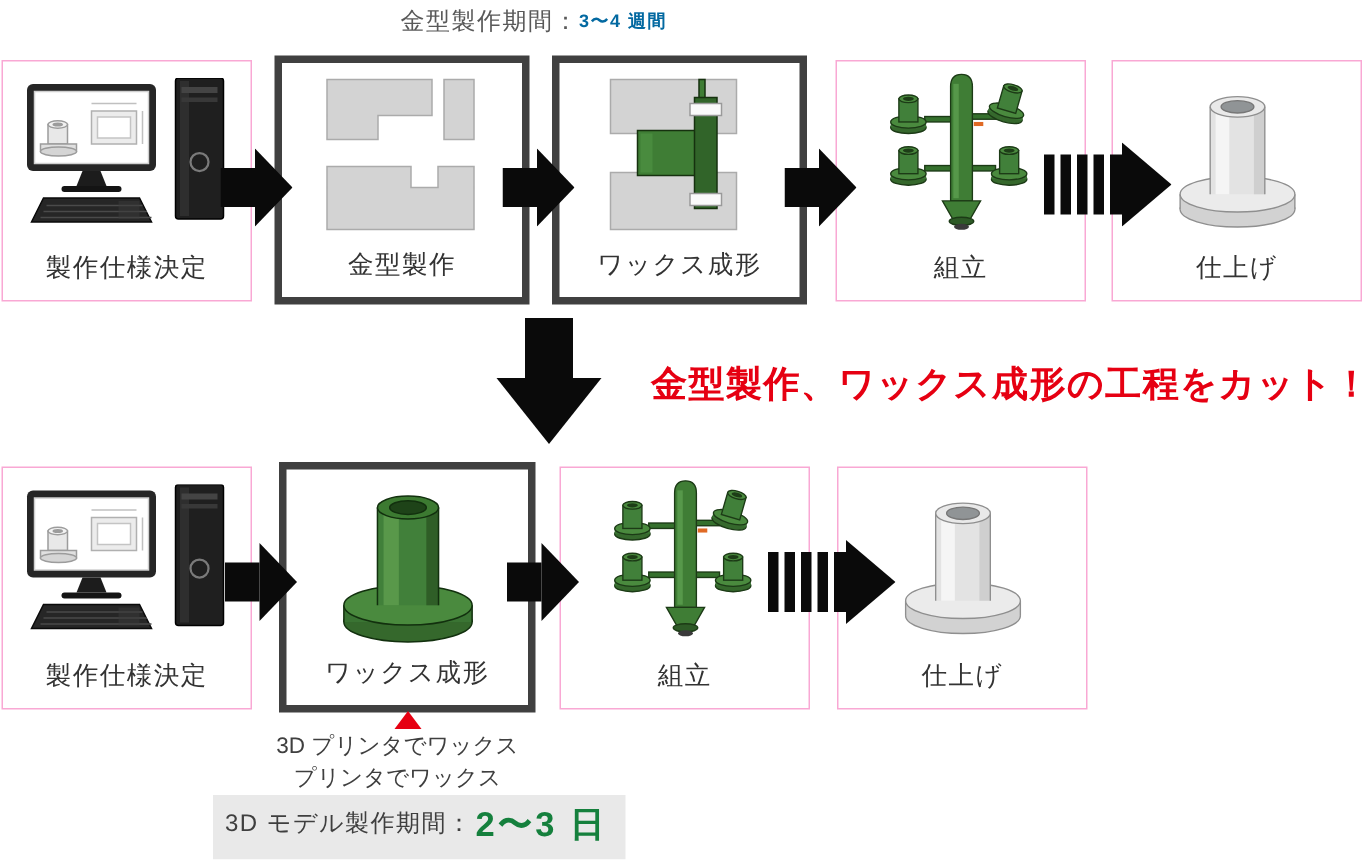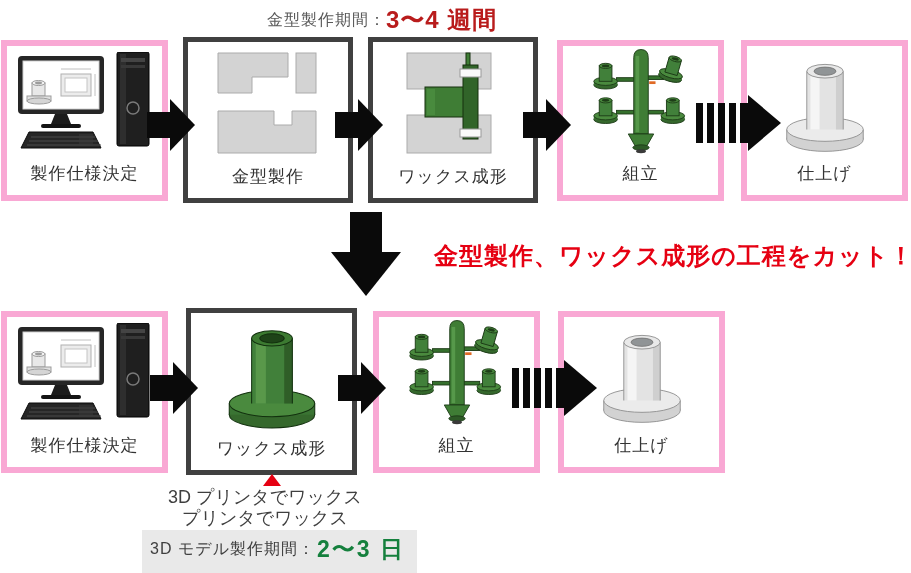--- a/index.html
+++ b/index.html
@@ -1,51 +1,51 @@
 <!DOCTYPE html>
 <html><head>
 <meta charset="utf-8">
 <style>
   html,body { margin:0; padding:0; background:#ffffff; }
   .stage {
     position:relative; width:911px; height:573px; background:#fff;
     font-family:"Liberation Sans","DejaVu Sans",sans-serif; overflow:hidden;
   }
   .step {
-    position:absolute; background:#fff; border:6px solid #f9a8d4;
+    position:absolute; background:#fff; border:1px solid #f9a8d4;
     box-sizing:border-box; z-index:1;
   }
   .step.hl { border:5px solid #404040; }
   .step .label {
     position:absolute; left:0; right:0; bottom:10px; text-align:center;
     font-size:17px; color:#333; letter-spacing:1px; white-space:nowrap;
   }
   .step .icon-wrap {
     position:absolute; left:0; right:0; top:4px; bottom:38px;
     display:flex; align-items:center; justify-content:center;
   }
   .arrow { position:absolute; z-index:3; }
   .top-banner {
     position:absolute; left:267px; top:4px; z-index:2;
     display:inline-flex; align-items:center;
     font-size:16px; color:#595959; letter-spacing:1px; white-space:nowrap;
   }
-  .top-banner b { color:#b91c1c; font-size:24px; font-weight:bold; letter-spacing:1px; }
+  .top-banner b { color:#0369a1; font-size:12px; font-weight:bold; letter-spacing:1px; }
   .headline {
     position:absolute; left:434px; top:240px; z-index:2;
     font-size:24px; font-weight:bold; color:#e60012; letter-spacing:1px; white-space:nowrap;
   }
   .tri-up {
     position:absolute; left:263px; top:474px; width:0; height:0; z-index:2;
     border-left:9px solid transparent; border-right:9px solid transparent;
     border-bottom:12px solid #e60012;
   }
   .printer-note {
     position:absolute; left:150px; top:487px; width:230px; z-index:2;
-    text-align:center; font-size:18px; color:#3f3f3f; line-height:21px; white-space:nowrap;
+    text-align:center; font-size:15px; color:#3f3f3f; line-height:21px; white-space:nowrap;
   }
   .period-note {
     position:absolute; left:142px; top:530px; z-index:2;
     background:#e9e9e9; padding:4px 12px 17px 8px;
     display:inline-flex; align-items:center; white-space:nowrap;
     font-size:16px; color:#3f3f3f; letter-spacing:1px;
   }
   .period-note b { color:#15803d; font-size:23px; font-weight:bold; letter-spacing:2px; margin-left:2px; }
   svg { display:block; }
 </style>

